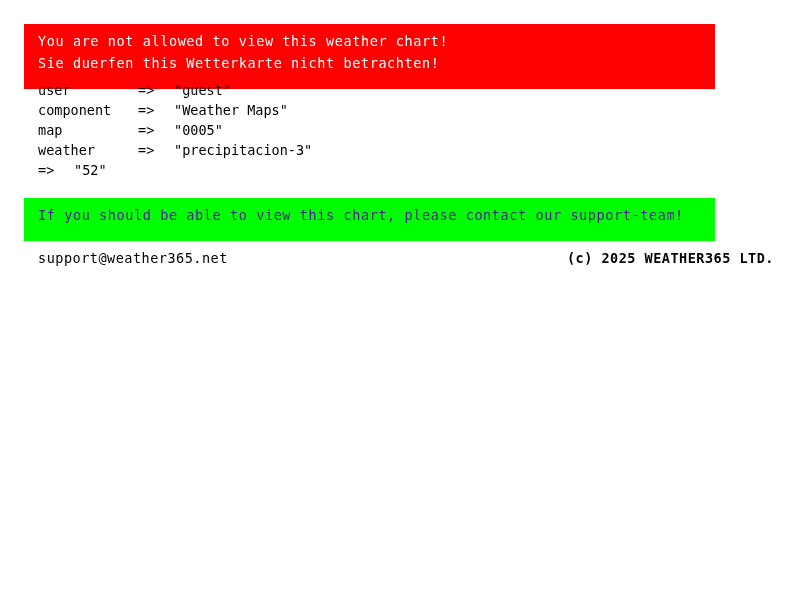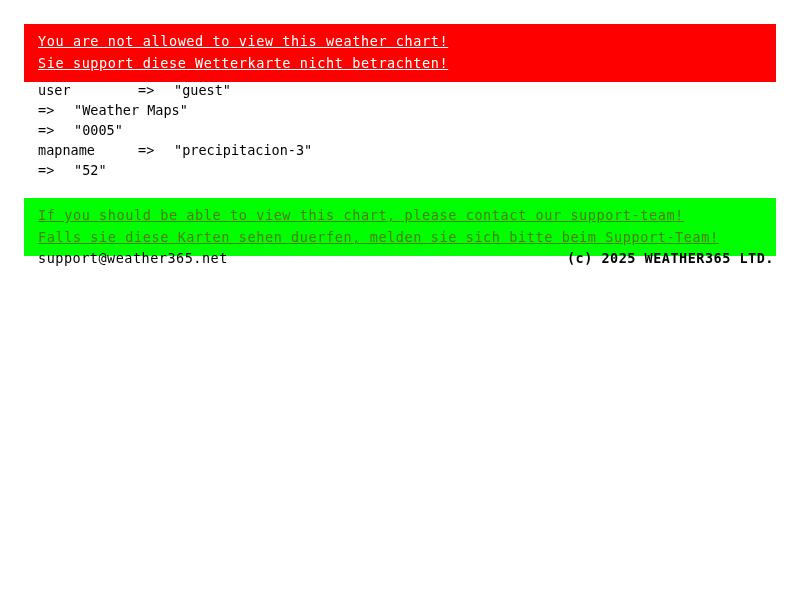--- a/index.html
+++ b/index.html
@@ -19,36 +19,35 @@
   .page {
     position: absolute;
     left: 0;
     top: 0;
     width: 800px;
     height: 600px;
   }
   .banner {
     position: absolute;
     left: 24px;
-    width: 752px;
+    width: 691px;
     box-sizing: border-box;
-    padding: 6px 14px 8px 14px;
+    padding: 6px 14px 15px 14px;
     line-height: 22px;
     letter-spacing: 0.6px;
-    text-decoration: underline;
   }
   .banner-error {
     top: 24px;
     background: #fe0000;
     color: #ffffff;
   }
   .banner-info {
     top: 198px;
     background: #00ff00;
-    color: #4d7c0f;
+    color: #4c1d95;
   }
   .banner-line {
     white-space: pre;
   }
   .params {
     position: absolute;
     left: 38px;
     top: 80px;
     line-height: 20px;
   }
@@ -83,51 +82,52 @@
   .footer-left { text-align: left; }
   .footer-right { text-align: right; font-weight: bold; }
 </style>
 </head>
 <body>
 
 <div class="page">
 
   <div class="banner banner-error">
     <div class="banner-line">You are not allowed to view this weather chart!</div>
-    <div class="banner-line">Sie support diese Wetterkarte nicht betrachten!</div>
+    <div class="banner-line">Sie duerfen this Wetterkarte nicht betrachten!</div>
   </div>
 
   <div class="params">
     <div class="param-row">
       <span class="param-key">user</span>
       <span class="param-arrow">=&gt;</span>
       <span class="param-val">"guest"</span>
     </div>
     <div class="param-row">
+      <span class="param-key">component</span>
       <span class="param-arrow">=&gt;</span>
       <span class="param-val">"Weather Maps"</span>
     </div>
     <div class="param-row">
+      <span class="param-key">map</span>
       <span class="param-arrow">=&gt;</span>
       <span class="param-val">"0005"</span>
     </div>
     <div class="param-row">
-      <span class="param-key">mapname</span>
+      <span class="param-key">weather</span>
       <span class="param-arrow">=&gt;</span>
       <span class="param-val">"precipitacion-3"</span>
     </div>
     <div class="param-row">
       <span class="param-arrow">=&gt;</span>
       <span class="param-val">"52"</span>
     </div>
   </div>
 
   <div class="banner banner-info">
     <div class="banner-line">If you should be able to view this chart, please contact our support-team!</div>
-    <div class="banner-line">Falls sie diese Karten sehen duerfen, melden sie sich bitte beim Support-Team!</div>
   </div>
 
   <div class="footer">
     <span class="footer-left">support@weather365.net</span>
     <span class="footer-right">(c) 2025 WEATHER365 LTD.</span>
   </div>
 
 </div>
 
 </body></html>

